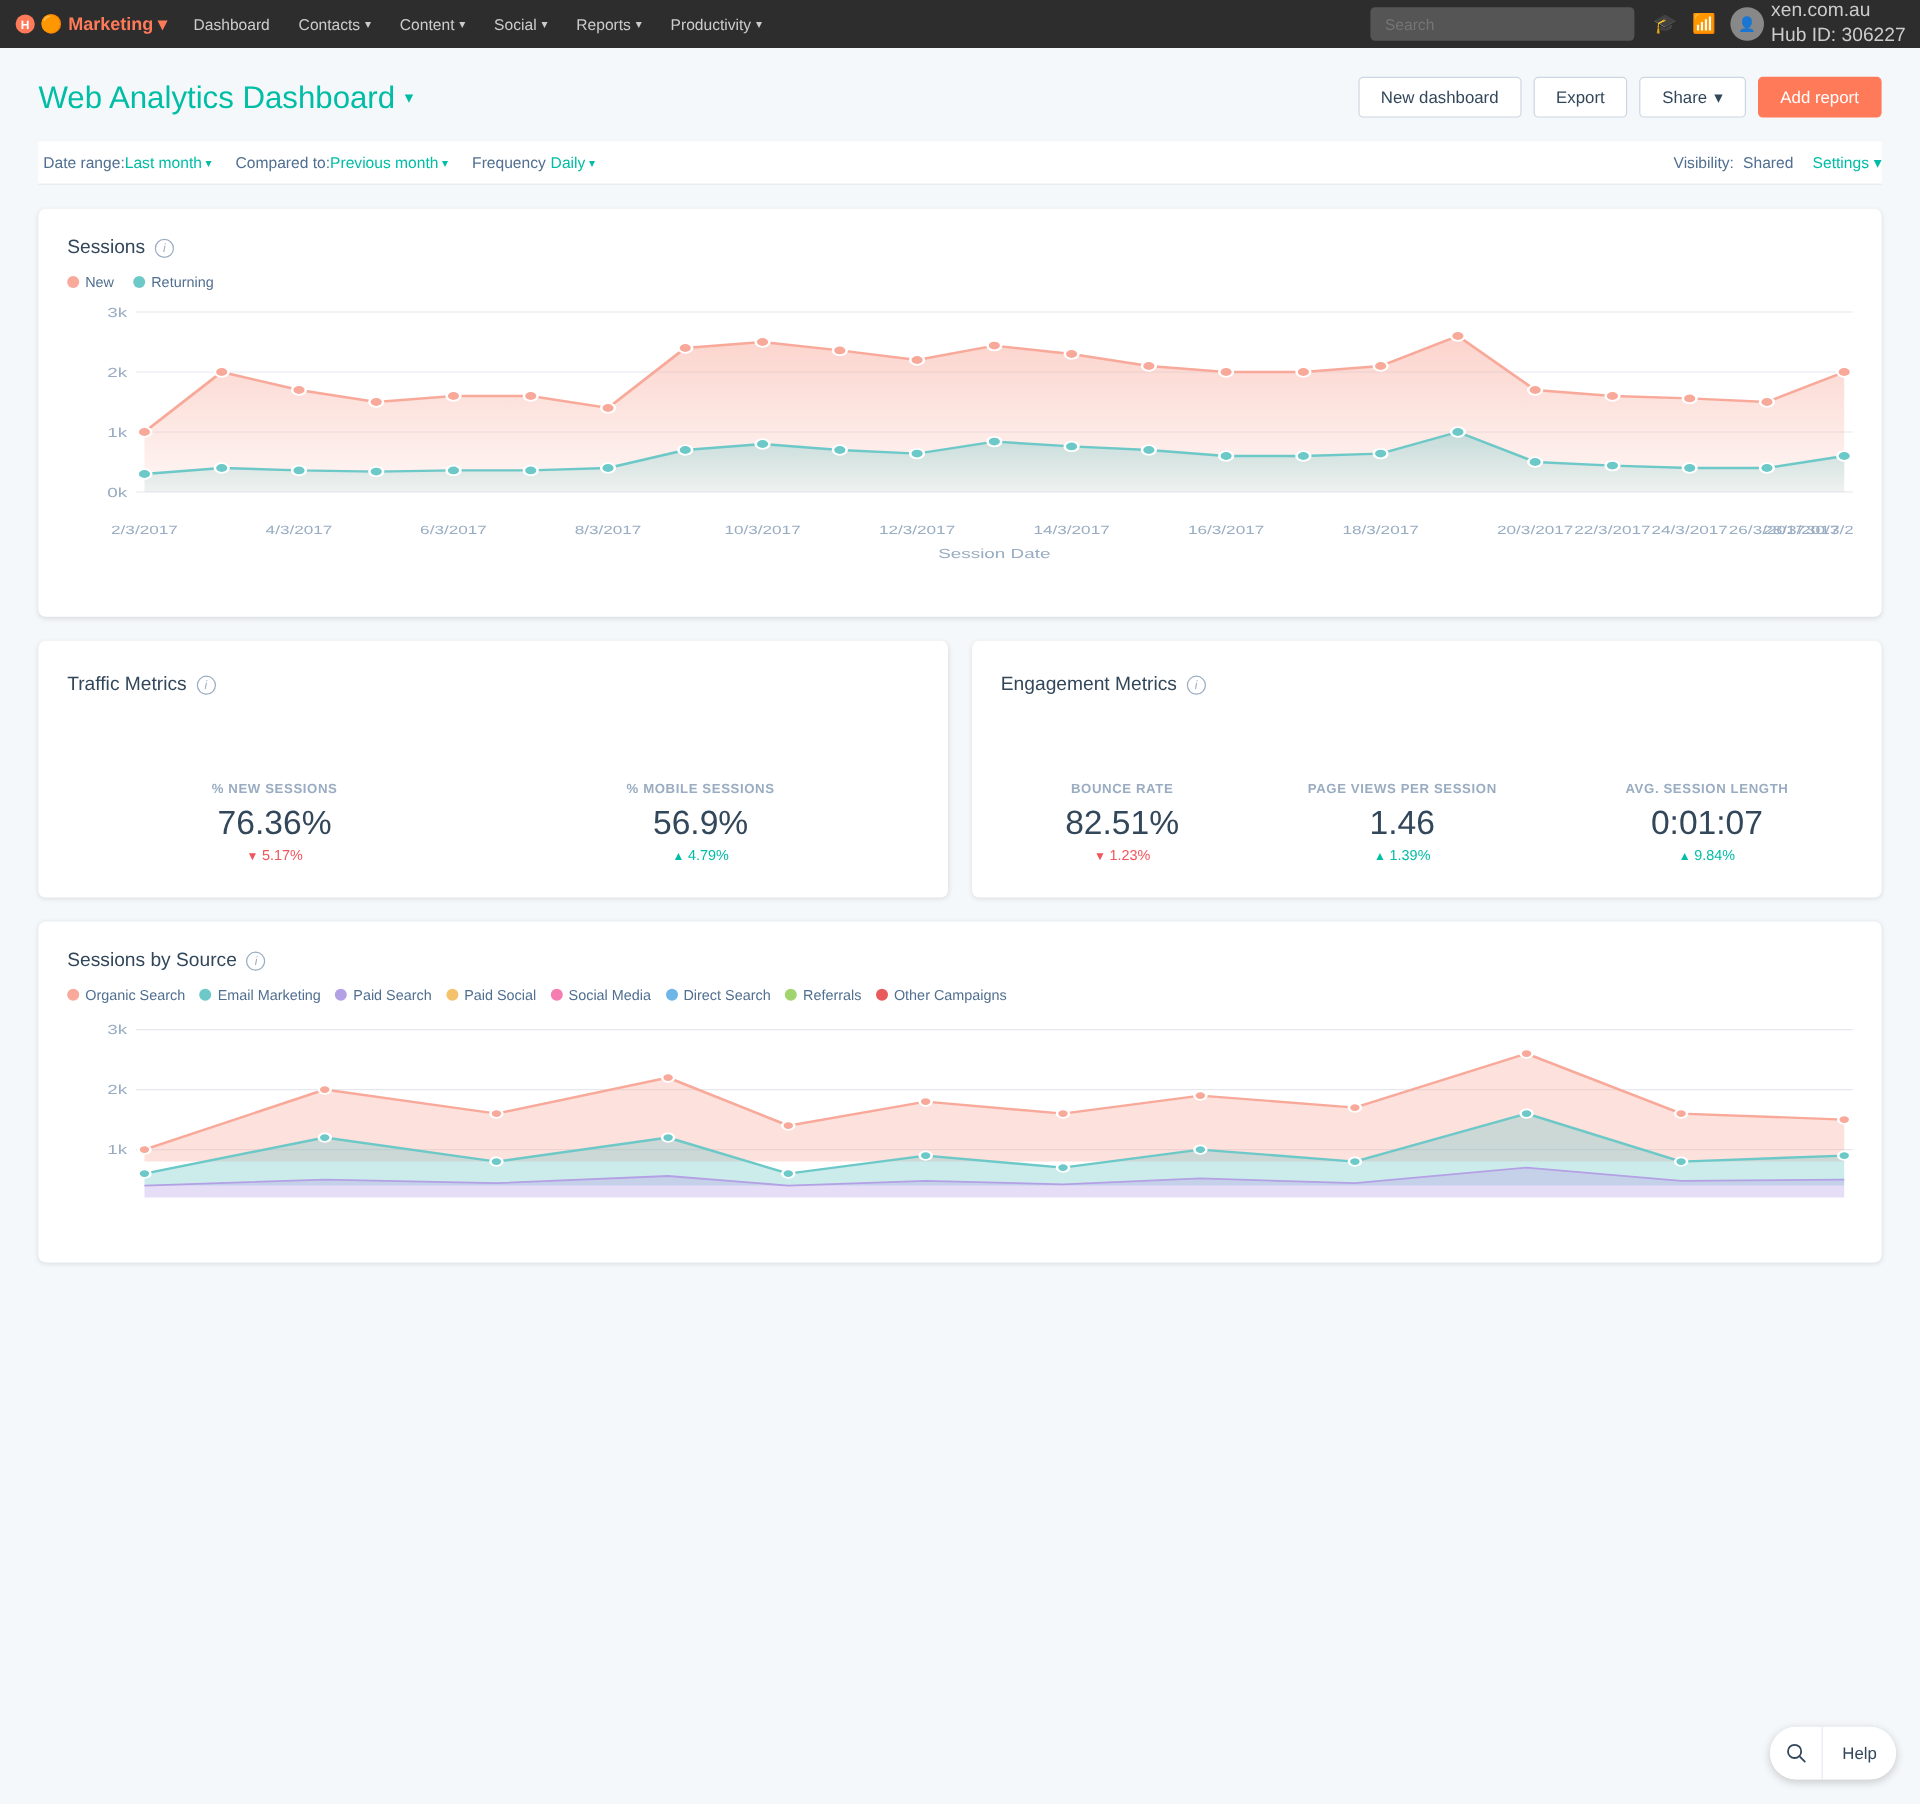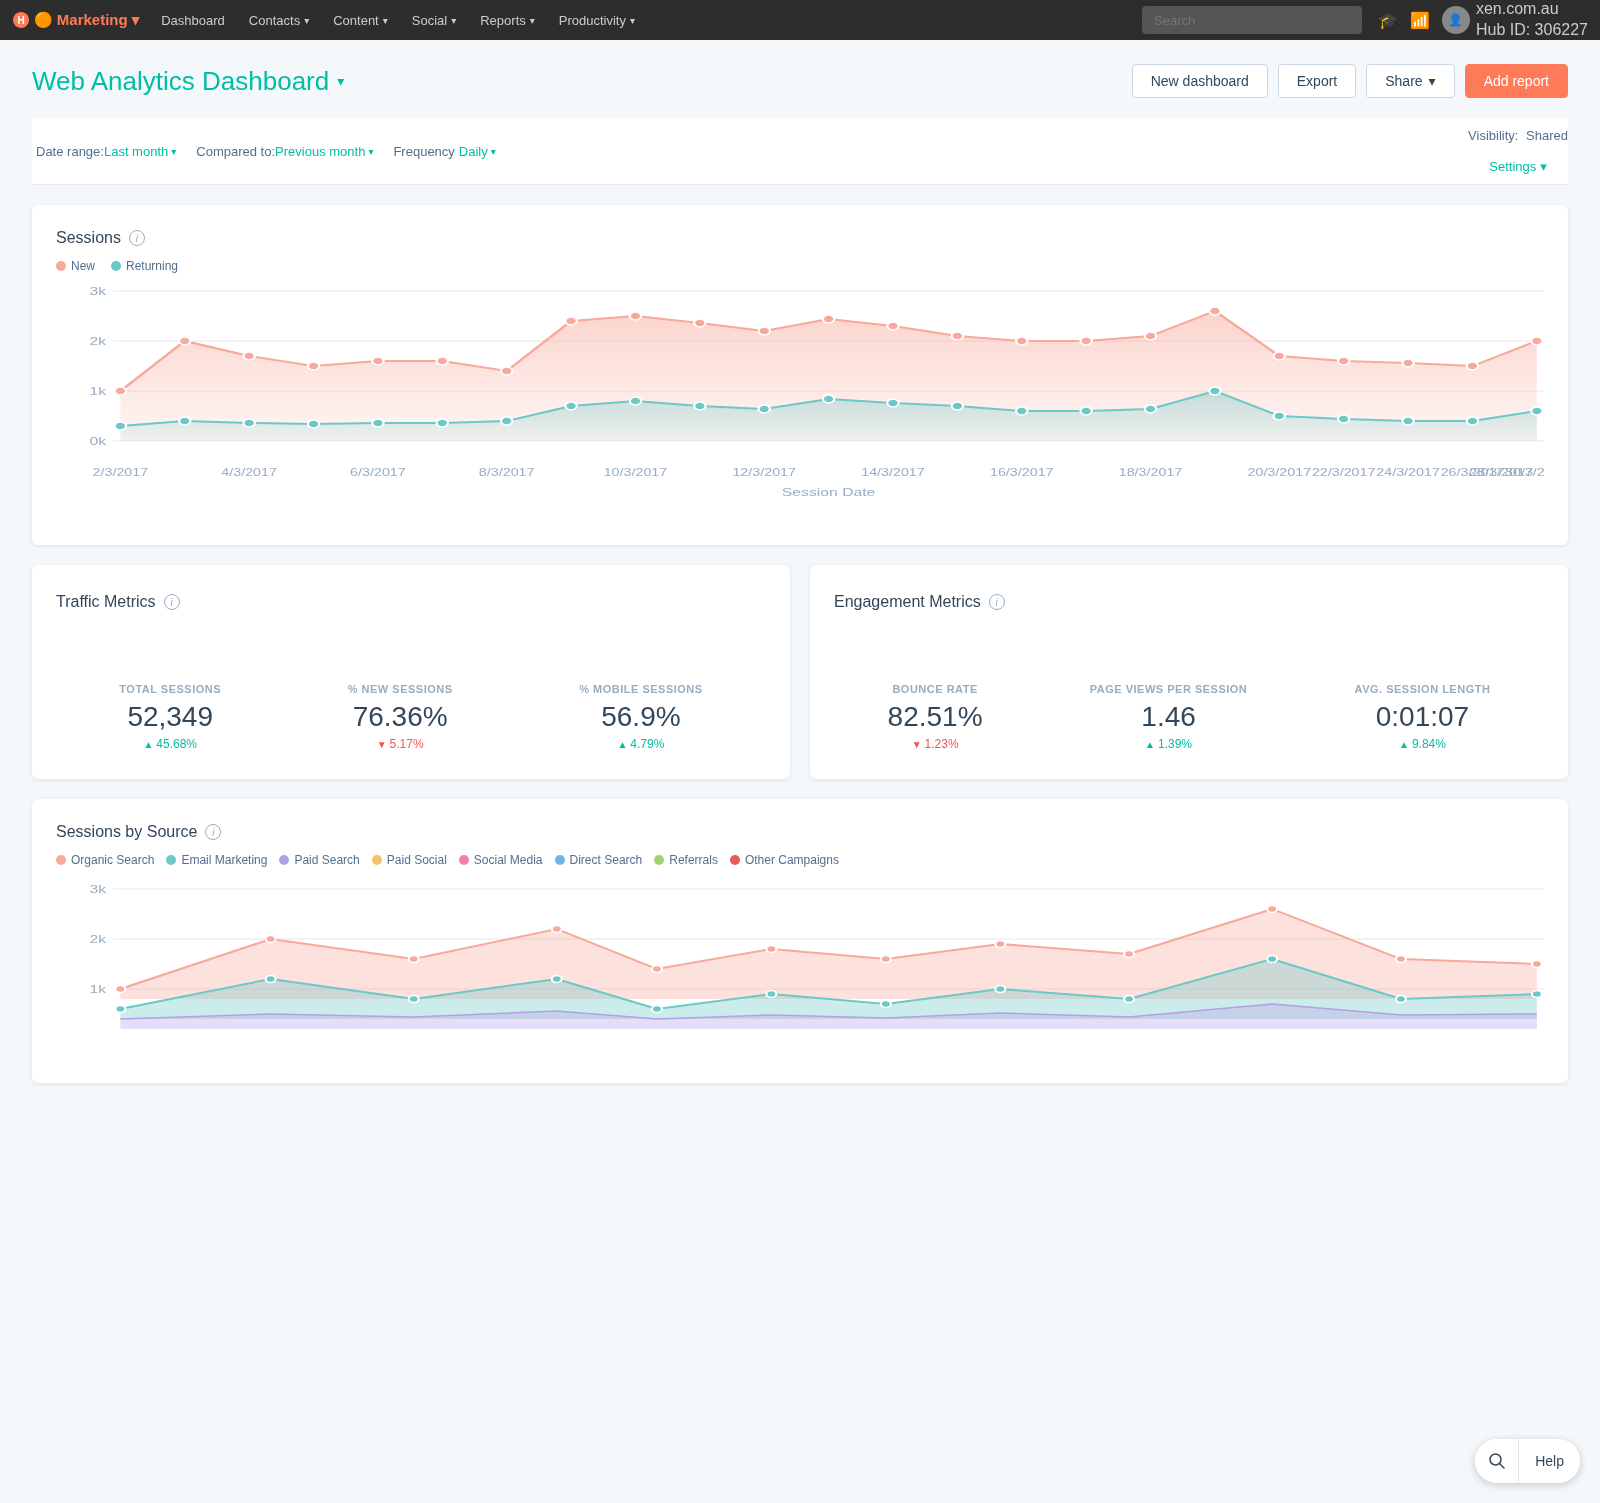--- a/index.html
+++ b/index.html
@@ -158,21 +158,21 @@
         <span class="caret">▾</span>
       </span>
     </div>
     <div class="filter-item">
       <span class="filter-label">Frequency</span>
       <span class="filter-value" style="margin-left:4px;">
         <span>Daily</span>
         <span class="caret">▾</span>
       </span>
     </div>
-    <div class="filter-divider" style="margin-left:auto; display:flex; align-items:center; gap:16px;flex-direction:column;">
+    <div class="filter-divider" style="margin-left:auto; display:flex; align-items:center; gap:16px;">
       <span class="visibility-text">
         <span>Visibility:</span>
         <span style="margin-left:4px;">Shared</span>
       </span>
       <span class="settings-link">
         <span>Settings</span>
         <span class="caret">▾</span>
       </span>
     </div>
   </div>
@@ -292,28 +292,20 @@
   </div>
 
   <div class="metrics-row">
 
     <div class="metrics-card">
       <div class="card-title">
         <span>Traffic Metrics</span>
         <span class="info-icon">i</span>
       </div>
       <div class="metrics-inner">
-        <div class="metric-item">
-          <div class="metric-label">TOTAL SESSIONS</div>
-          <div class="metric-value">52,349</div>
-          <div class="metric-change change-up">
-            <span class="triangle-up"></span>
-            <span>45.68%</span>
-          </div>
-        </div>
         <div class="metric-item">
           <div class="metric-label">% NEW SESSIONS</div>
           <div class="metric-value">76.36%</div>
           <div class="metric-change change-down">
             <span class="triangle-down"></span>
             <span>5.17%</span>
           </div>
         </div>
         <div class="metric-item">
           <div class="metric-label">% MOBILE SESSIONS</div>

